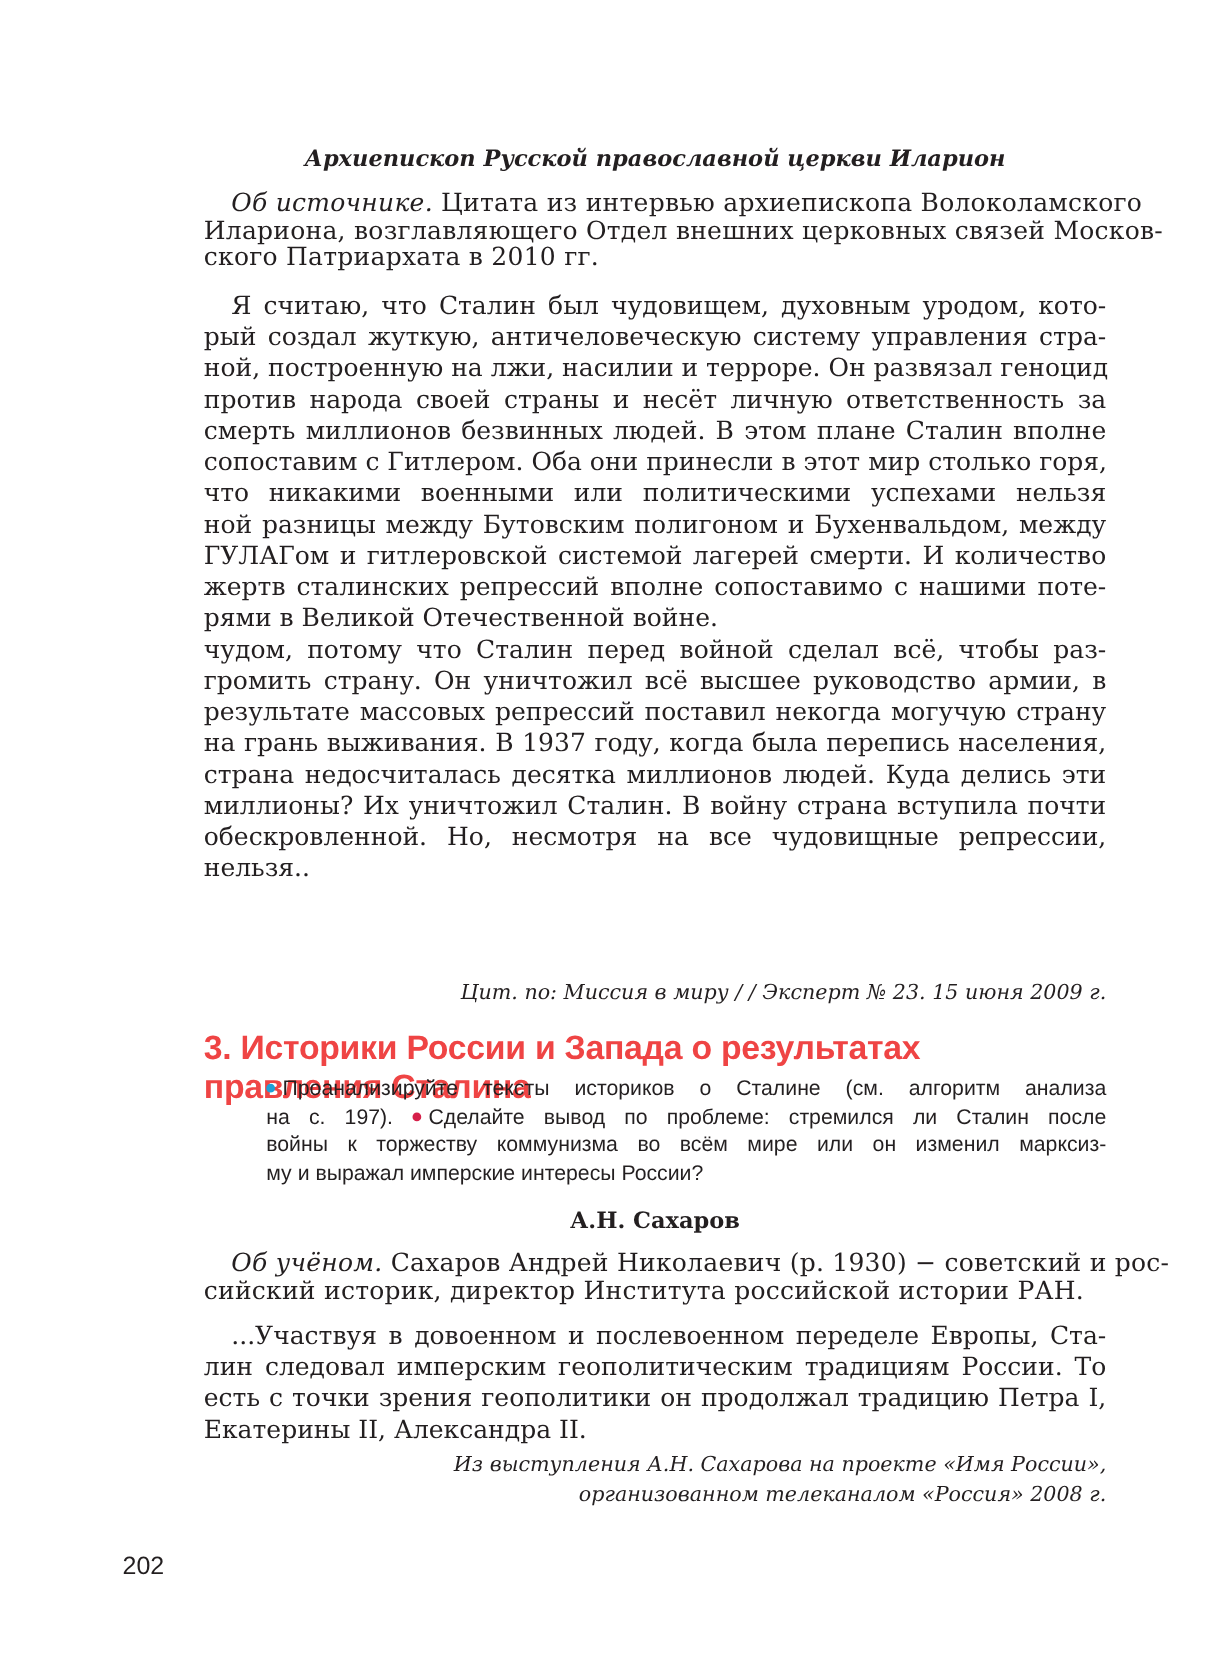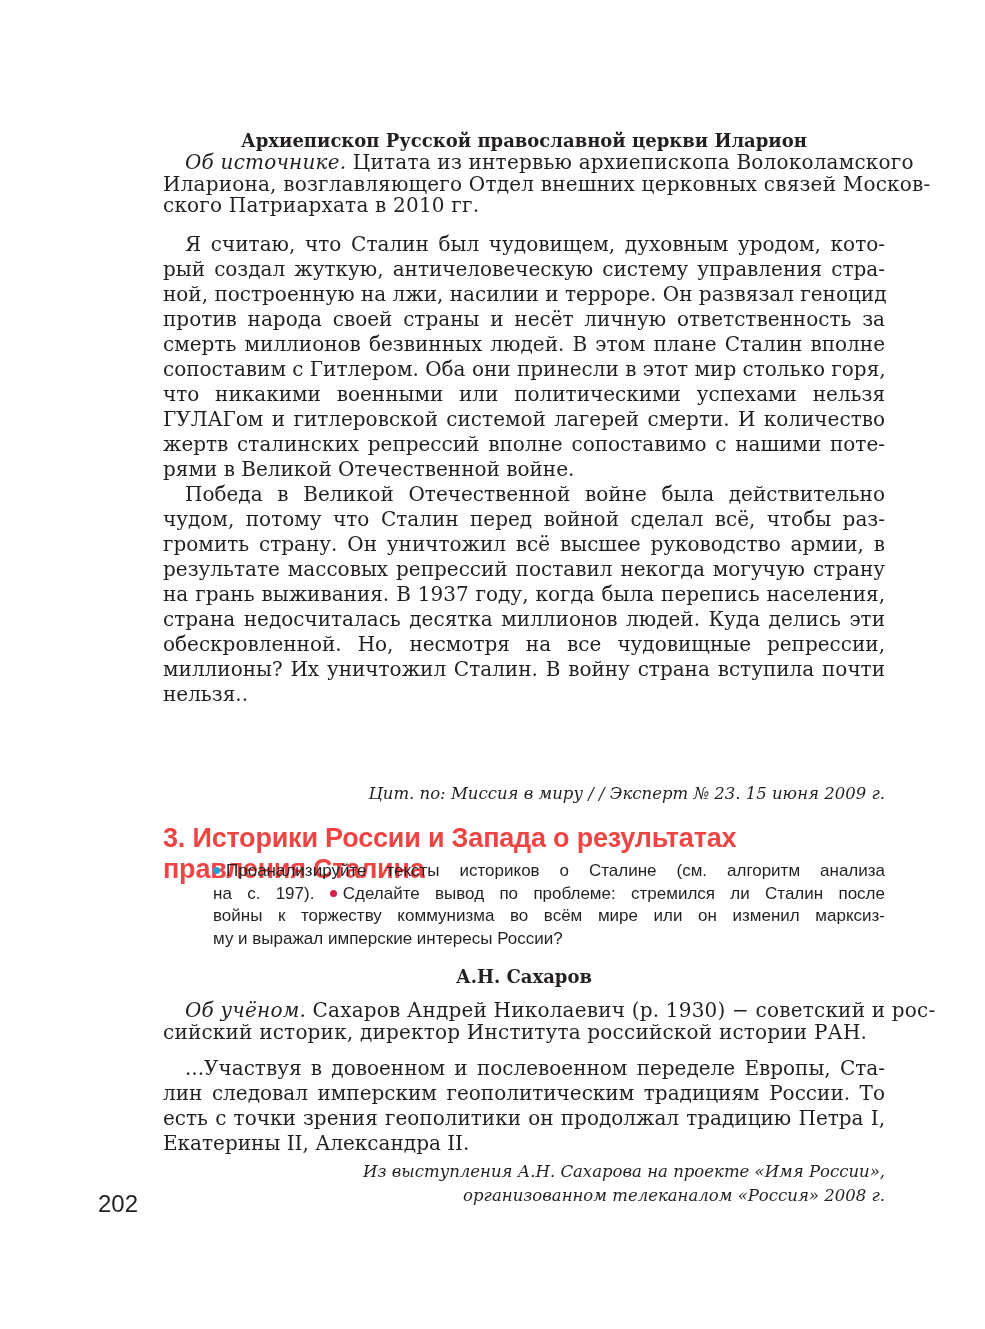--- a/index.html
+++ b/index.html
@@ -11,52 +11,52 @@
   .line.last { text-align-last: left; }
   .title { font-weight: bold; font-size: 18px; text-align: center; }
   .about { font-size: 20px; line-height: 21.5px; letter-spacing: 0.2px; }
   .about .lbl { font-style: italic; }
   .quote { font-size: 20px; line-height: 25px; }
   .indent { text-indent: 22px; }
   .cite { font-style: italic; font-size: 16.5px; text-align: right; }
   .section-h { font-weight: bold; font-size: 27px; color: #ef4444; letter-spacing: -0.2px; }
   .task { position: absolute; left: 213px; width: 672px; font-size: 17px; line-height: 22.5px; }
   .dot { display: inline-block; width: 7px; height: 7px; border-radius: 50%; margin-right: 6px; vertical-align: 2px; }
-  .page-num { position: absolute; left: 98px; top: 1190px; font-size: 24px; }
+  .page-num { position: absolute; left: 98px; top: 1242px; font-size: 20px; }
 </style>
 </head>
 <body>
 
-<div class="block serif title" style="top:130px;">Архиепископ Русской православной церкви Иларион</div>
+<div class="block serif title" style="top:117px;font-style:italic;">Архиепископ Русской православной церкви Иларион</div>
 
 <div class="block serif about" style="top:152px;">
   <span class="line indent"><span class="lbl">Об источнике.</span><span> Цитата из интервью архиепископа Волоколамского</span></span>
   <span class="line">Илариона, возглавляющего Отдел внешних церковных связей Москов-</span>
   <span class="line last">ского Патриархата в 2010 гг.</span>
 </div>
 
 <div class="block serif quote" style="top:232px;">
   <span class="line indent">Я считаю, что Сталин был чудовищем, духовным уродом, кото-</span>
   <span class="line">рый создал жуткую, античеловеческую систему управления стра-</span>
   <span class="line">ной, построенную на лжи, насилии и терроре. Он развязал геноцид</span>
   <span class="line">против народа своей страны и несёт личную ответственность за</span>
   <span class="line">смерть миллионов безвинных людей. В этом плане Сталин вполне</span>
   <span class="line">сопоставим с Гитлером. Оба они принесли в этот мир столько горя,</span>
   <span class="line">что никакими военными или политическими успехами нельзя</span>
+  <span class="line">ной разницы между Бутовским полигоном и Бухенвальдом, между</span>
   <span class="line">ГУЛАГом и гитлеровской системой лагерей смерти. И количество</span>
   <span class="line">жертв сталинских репрессий вполне сопоставимо с нашими поте-</span>
   <span class="line last">рями в Великой Отечественной войне.</span>
-  <span class="line indent">Победа в Великой Отечественной войне была действительно</span>
   <span class="line">чудом, потому что Сталин перед войной сделал всё, чтобы раз-</span>
   <span class="line">громить страну. Он уничтожил всё высшее руководство армии, в</span>
   <span class="line">результате массовых репрессий поставил некогда могучую страну</span>
   <span class="line">на грань выживания. В 1937 году, когда была перепись населения,</span>
   <span class="line">страна недосчиталась десятка миллионов людей. Куда делись эти</span>
+  <span class="line">миллионы? Их уничтожил Сталин. В войну страна вступила почти</span>
   <span class="line">обескровленной. Но, несмотря на все чудовищные репрессии,</span>
-  <span class="line">миллионы? Их уничтожил Сталин. В войну страна вступила почти</span>
   <span class="line last">нельзя..</span>
 </div>
 
 <div class="block serif cite" style="top:784px;">Цит. по: Миссия в миру / / Эксперт № 23. 15 июня 2009 г.</div>
 
 <div class="block sans section-h" style="top:823px;">3. Историки России и Запада о результатах правления Сталина</div>
 
 <div class="task sans" style="top:860px;">
   <span class="line"><span class="dot" style="background:#1ea0d8;"></span><span>Проанализируйте тексты историков о Сталине (см. алгоритм анализа</span></span>
   <span class="line"><span>на с. 197). </span><span class="dot" style="background:#d6204a;"></span><span>Сделайте вывод по проблеме: стремился ли Сталин после</span></span>

